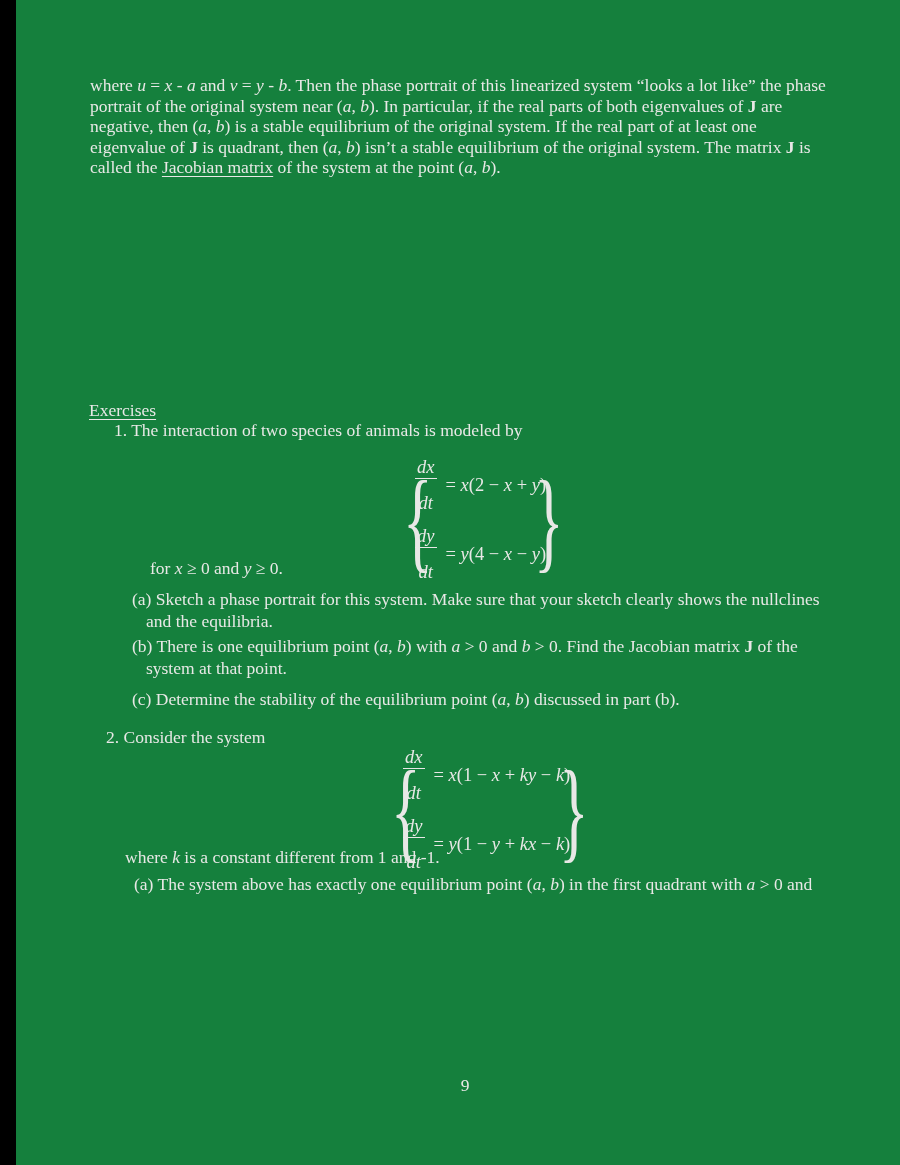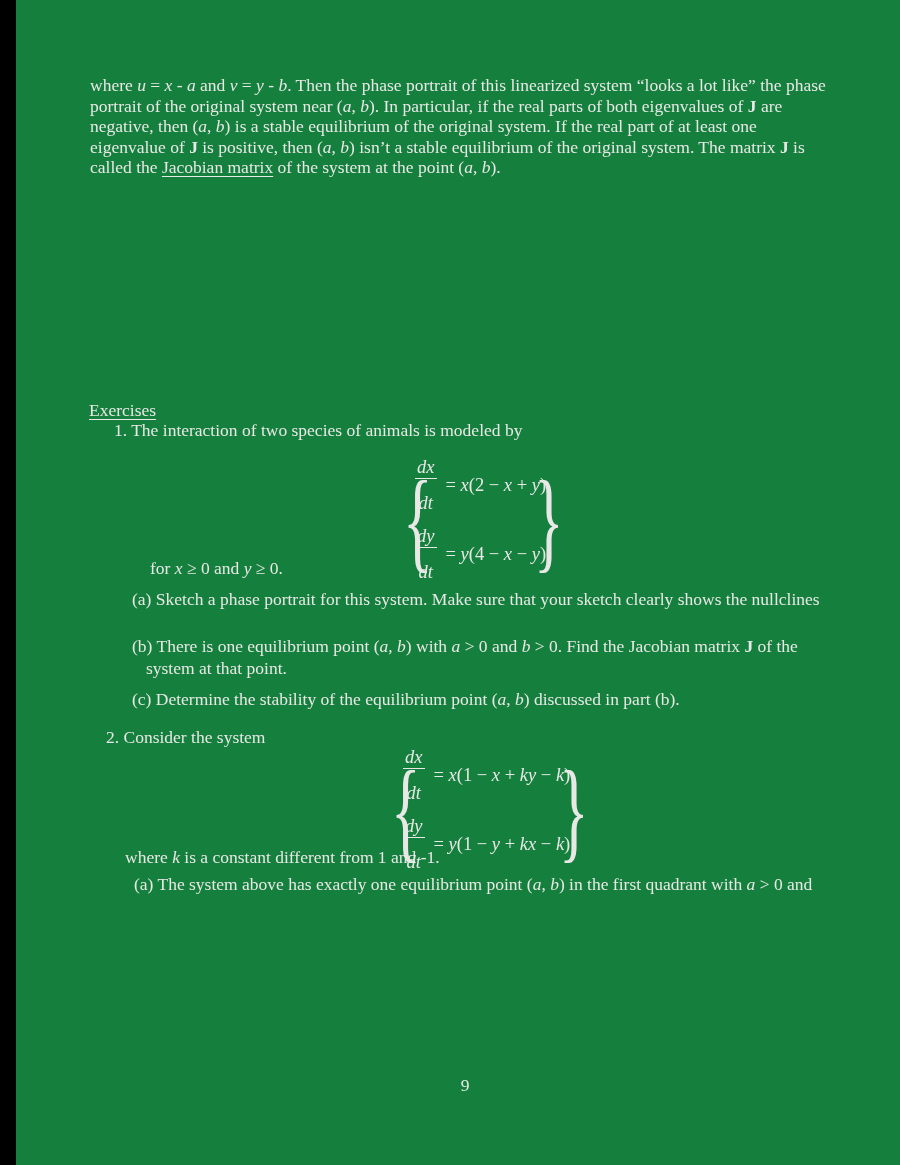--- a/index.html
+++ b/index.html
@@ -46,21 +46,21 @@
 </style>
 </head>
 <body>
 
 <div class="page">
 
   <div class="block" style="left:74px; top:75px;">
       <div class="tline"><span>where </span><span class="st-i">u</span><span> = </span><span class="st-i">x</span><span> - </span><span class="st-i">a</span><span> and </span><span class="st-i">v</span><span> = </span><span class="st-i">y</span><span> - </span><span class="st-i">b</span><span>. Then the phase portrait of this linearized system “looks a lot like” the phase</span></div>
       <div class="tline"><span>portrait of the original system near (</span><span class="st-i">a</span><span>, </span><span class="st-i">b</span><span>). In particular, if the real parts of both eigenvalues of </span><span class="st-b">J</span><span> are</span></div>
       <div class="tline"><span>negative, then (</span><span class="st-i">a</span><span>, </span><span class="st-i">b</span><span>) is a stable equilibrium of the original system. If the real part of at least one</span></div>
-      <div class="tline"><span>eigenvalue of </span><span class="st-b">J</span><span> is positive, then (</span><span class="st-i">a</span><span>, </span><span class="st-i">b</span><span>) isn’t a stable equilibrium of the original system. The matrix </span><span class="st-b">J</span><span> is</span></div>
+      <div class="tline"><span>eigenvalue of </span><span class="st-b">J</span><span> is quadrant, then (</span><span class="st-i">a</span><span>, </span><span class="st-i">b</span><span>) isn’t a stable equilibrium of the original system. The matrix </span><span class="st-b">J</span><span> is</span></div>
       <div class="tline"><span>called the </span><span class="st-u">Jacobian matrix</span><span> of the system at the point (</span><span class="st-i">a</span><span>, </span><span class="st-i">b</span><span>).</span></div>
     </div>
 
   <div class="block heading" style="left:73px; top:400px;">Exercises</div>
 
   <div class="block plain" style="left:98px; top:420px;">1. The interaction of two species of animals is modeled by</div>
 
   <div class="eq-block" style="left:381px; top:458px;">
     <span class="brace lb">{</span>
     <div class="eq-rows">
@@ -79,20 +79,21 @@
         <span class="rhs"><span>= </span><span class="st-i">y</span><span>(4 − </span><span class="st-i">x</span><span> − </span><span class="st-i">y</span><span>)</span></span>
       </div>
     </div>
     <span class="brace rb">}</span>
   </div>
 
   <div class="block plain" style="left:134px; top:558px;"><span>for </span><span class="st-i">x</span><span> ≥ 0 and </span><span class="st-i">y</span><span> ≥ 0.</span></div>
 
   <div class="block parts hang" style="left:116px; top:589px;">
       <div class="tline"><span>(a) Sketch a phase portrait for this system. Make sure that your sketch clearly shows the nullclines</span></div>
+      <div class="tline"><span>and the equilibria.</span></div>
     </div>
 
   <div class="block parts hang" style="left:116px; top:636px;">
       <div class="tline"><span>(b) There is one equilibrium point (</span><span class="st-i">a</span><span>, </span><span class="st-i">b</span><span>) with </span><span class="st-i">a</span><span> &gt; 0 and </span><span class="st-i">b</span><span> &gt; 0. Find the Jacobian matrix </span><span class="st-b">J</span><span> of the</span></div>
       <div class="tline"><span>system at that point.</span></div>
     </div>
 
   <div class="block parts hang" style="left:116px; top:689px;">
       <div class="tline"><span>(c) Determine the stability of the equilibrium point (</span><span class="st-i">a</span><span>, </span><span class="st-i">b</span><span>) discussed in part (b).</span></div>
     </div>

